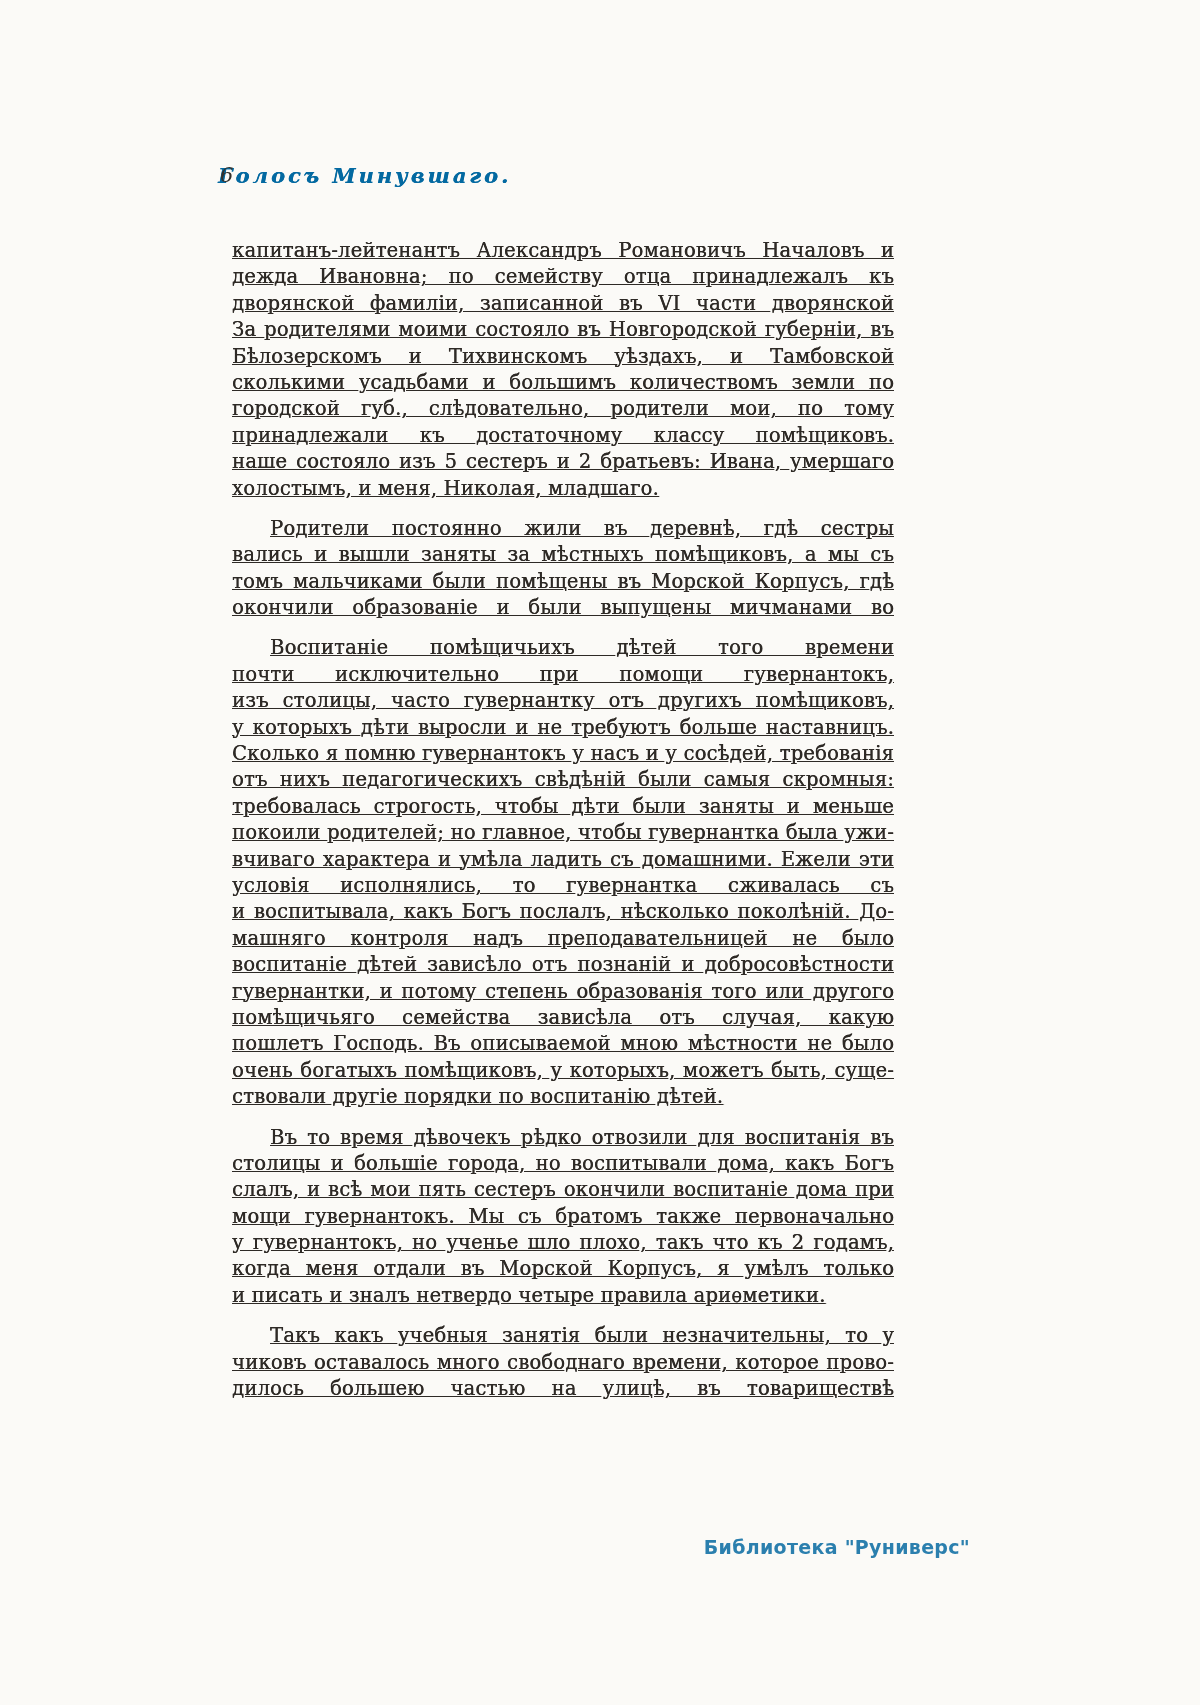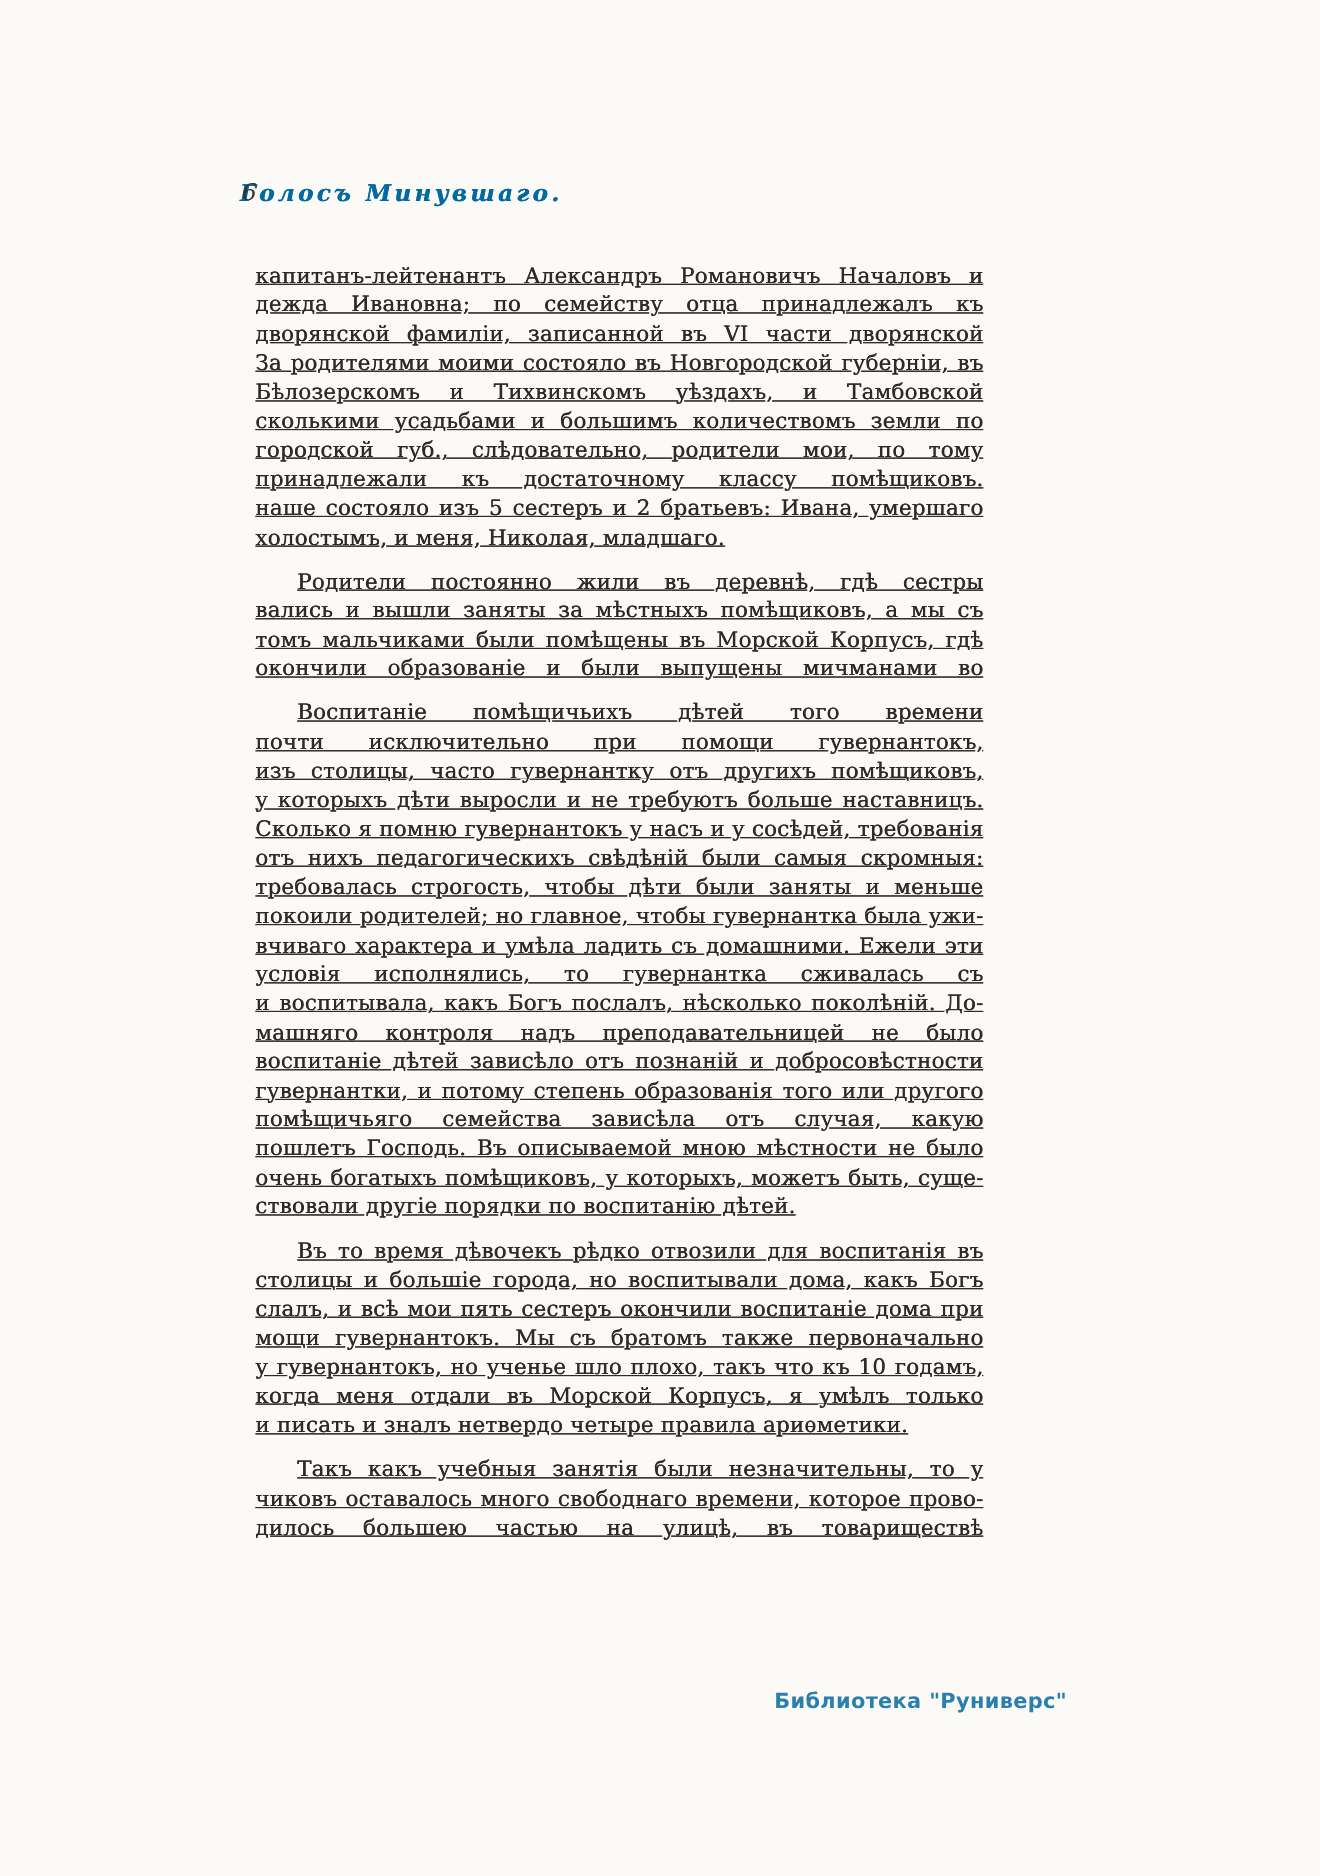--- a/index.html
+++ b/index.html
@@ -120,21 +120,21 @@
         <div class="line">помѣщичьяго  семейства  зависѣла  отъ  случая,  какую  гувернантку</div>
         <div class="line">пошлетъ  Господь.  Въ  описываемой  мною  мѣстности  не  было</div>
         <div class="line">очень  богатыхъ  помѣщиковъ,  у  которыхъ,  можетъ  быть,  суще-</div>
         <div class="line last">ствовали другіе порядки по воспитанію дѣтей.</div>
       </div>
       <div class="paragraph">
         <div class="line indent">Въ  то  время  дѣвочекъ  рѣдко  отвозили  для  воспитанія  въ</div>
         <div class="line">столицы  и  большіе  города,  но  воспитывали  дома,  какъ  Богъ  по-</div>
         <div class="line">слалъ,  и  всѣ  мои  пять  сестеръ  окончили  воспитаніе  дома  при  по-</div>
         <div class="line">мощи  гувернантокъ.  Мы  съ  братомъ  также  первоначально  учились</div>
-        <div class="line">у  гувернантокъ,  но  ученье  шло  плохо,  такъ  что  къ  10  годамъ,</div>
+        <div class="line">у  гувернантокъ,  но  ученье  шло  плохо,  такъ  что  къ  2  годамъ,</div>
         <div class="line">когда  меня  отдали  въ  Морской  Корпусъ,  я  умѣлъ  только  читать</div>
         <div class="line last">и писать и зналъ нетвердо четыре правила ариѳметики.</div>
       </div>
       <div class="paragraph">
         <div class="line indent">Такъ  какъ  учебныя  занятія  были  незначительны,  то  у  маль-</div>
         <div class="line">чиковъ  оставалось  много  свободнаго  времени,  которое  прово-</div>
         <div class="line">дилось  большею  частью  на  улицѣ,  въ  товариществѣ  крѣпостныхъ</div>
       </div>
     </div>
 

